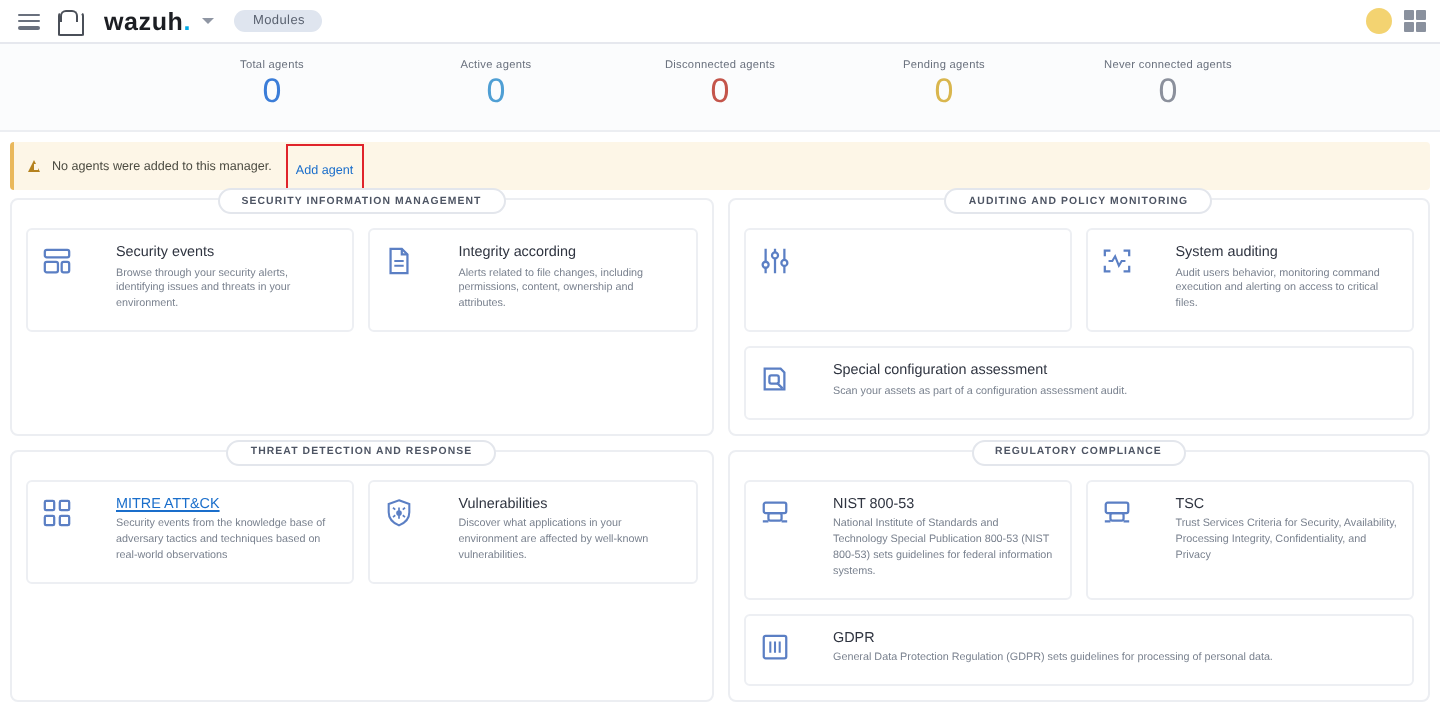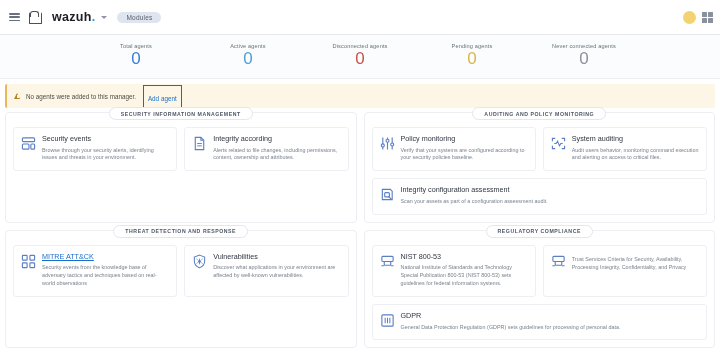--- a/index.html
+++ b/index.html
@@ -11,21 +11,21 @@
     overflow: hidden;
   }
 
   
   .topbar {
     height: 22px;
     background: #ffffff;
     border-bottom: 1px solid #e6e8ee;
     display: flex;
     align-items: center;
-    padding: 17px 4px;
+    padding: 4px 4px;
     position: relative;
   }
   .hdr-btn {
     width: 20px; height: 20px;
     display: flex; align-items: center; justify-content: center;
     flex: 0 0 auto;
   }
   .hamburger { width: 11px; height: 8px; display: flex; flex-direction: column; justify-content: space-between; }
   .hamburger i { display: block; height: 1.5px; background: #69707d; border-radius: 1px; }
   .home-ic { width: 11px; height: 10px; position: relative; }
@@ -133,21 +133,21 @@
     white-space: nowrap;
   }
   .cards { display: flex; flex-wrap: wrap; gap: 7px; margin-top: 6px; }
   .card {
     flex: 1 1 calc(50% - 4px);
     min-width: 0;
     background: #ffffff;
     border: 1px solid #edeff3;
     border-radius: 3px;
     padding: 7px 7px 8px 7px;
-    display: flex; gap: 6px;
+    display: flex; gap: 22px;
     align-items: flex-start;
   }
   .card-ic { flex: 0 0 auto; width: 15px; height: 15px; margin-top: 1px; }
   .card-body { min-width: 0; }
   .card-title { font-size: 7.2px; color: #2f3440; font-weight: 400; line-height: 1.2; }
   .card-title.link { color: #1a6ecb; text-decoration: underline; }
   .card-desc { font-size: 5.4px; color: #7a828f; line-height: 1.45; margin-top: 3px; }
 
   svg { display: block; }
 </style>
@@ -260,24 +260,20 @@
       <div class="cards">
         <div class="card">
           <span class="card-ic">
             <svg width="15" height="15" viewBox="0 0 16 16" fill="none" stroke="#5b7fc4" stroke-width="1.2">
               <path d="M3 1.5v13M8 1.5v13M13 1.5v13"></path>
               <circle cx="3" cy="10" r="1.6" fill="#fff"></circle>
               <circle cx="8" cy="5" r="1.6" fill="#fff"></circle>
               <circle cx="13" cy="9" r="1.6" fill="#fff"></circle>
             </svg>
           </span>
-          <div class="card-body">
-            <div class="card-title">Policy monitoring</div>
-            <div class="card-desc">Verify that your systems are configured according to your security policies baseline.</div>
-          </div>
         </div>
         <div class="card">
           <span class="card-ic">
             <svg width="15" height="15" viewBox="0 0 16 16" fill="none" stroke="#5b7fc4" stroke-width="1.2">
               <path d="M1.5 5.5v-3h3M14.5 5.5v-3h-3M1.5 10.5v3h3M14.5 10.5v3h-3"></path>
               <path d="M3.5 8h2l1.5-2.5L9 10.5 10.5 8h2" stroke-width="1.1"></path>
             </svg>
           </span>
           <div class="card-body">
             <div class="card-title">System auditing</div>
@@ -286,21 +282,21 @@
         </div>
         <div class="card">
           <span class="card-ic">
             <svg width="15" height="15" viewBox="0 0 16 16" fill="none" stroke="#5b7fc4" stroke-width="1.2">
               <path d="M2.5 2.5h8.5l2 2v9h-10.5z"></path>
               <rect x="5" y="6" width="5" height="4.5" rx="1"></rect>
               <path d="M9 10l3 3" stroke-width="1.3"></path>
             </svg>
           </span>
           <div class="card-body">
-            <div class="card-title">Integrity configuration assessment</div>
+            <div class="card-title">Special configuration assessment</div>
             <div class="card-desc">Scan your assets as part of a configuration assessment audit.</div>
           </div>
         </div>
       </div>
     </div>
   </div>
 
   <div class="row" style="margin-top:7px">
 
     <div class="panel">
@@ -358,20 +354,21 @@
         </div>
         <div class="card">
           <span class="card-ic">
             <svg width="15" height="15" viewBox="0 0 16 16" fill="none" stroke="#5b7fc4" stroke-width="1.2">
               <rect x="2" y="2.5" width="12" height="5.5" rx="1"></rect>
               <rect x="4.5" y="8" width="7" height="4" rx="1"></rect>
               <path d="M1.5 12.5h3M11.5 12.5h3"></path>
             </svg>
           </span>
           <div class="card-body">
+            <div class="card-title">TSC</div>
             <div class="card-desc">Trust Services Criteria for Security, Availability, Processing Integrity, Confidentiality, and Privacy</div>
           </div>
         </div>
         <div class="card">
           <span class="card-ic">
             <svg width="15" height="15" viewBox="0 0 16 16" fill="none" stroke="#5b7fc4" stroke-width="1.2">
               <rect x="2" y="2" width="12" height="12" rx="1"></rect>
               <path d="M5.5 11V5M8 11V5M10.5 11V5" stroke-width="1.1"></path>
             </svg>
           </span>

